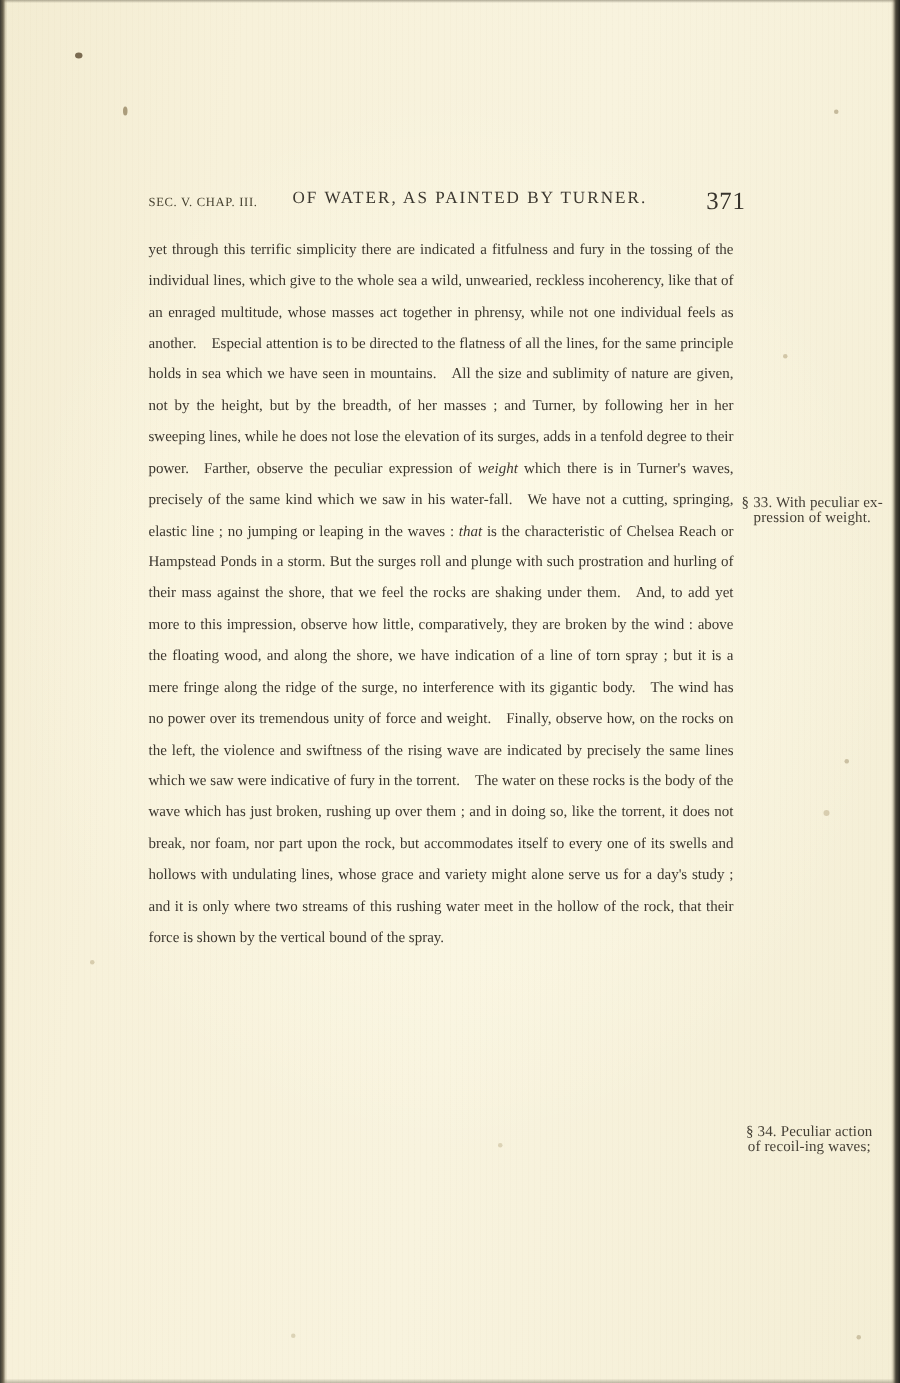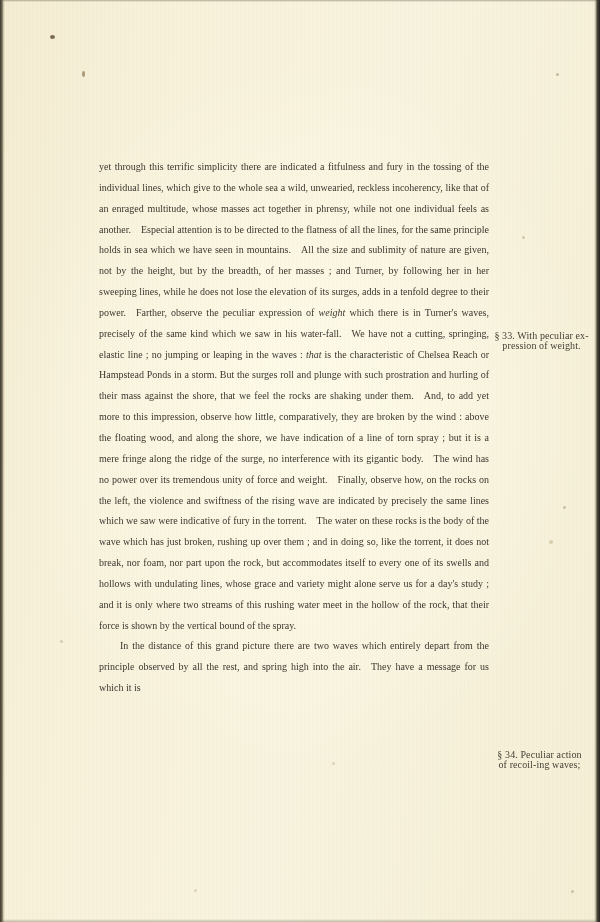--- a/index.html
+++ b/index.html
@@ -159,22 +159,26 @@
   <div class="speck" style="left:82px;  top:71px;  width:3px;  height:6px;  background:#7a663f; opacity:.60;"></div>
   <div class="speck" style="left:556px; top:73px;  width:3px;  height:3px;  background:#8a7750; opacity:.45;"></div>
   <div class="speck" style="left:522px; top:236px; width:3px;  height:3px;  background:#9a8659; opacity:.40;"></div>
   <div class="speck" style="left:563px; top:506px; width:3px;  height:3px;  background:#8d7a52; opacity:.40;"></div>
   <div class="speck" style="left:549px; top:540px; width:4px;  height:4px;  background:#a08c60; opacity:.35;"></div>
   <div class="speck" style="left:60px;  top:640px; width:3px;  height:3px;  background:#9b8758; opacity:.35;"></div>
   <div class="speck" style="left:332px; top:762px; width:3px;  height:3px;  background:#a59163; opacity:.32;"></div>
   <div class="speck" style="left:194px; top:889px; width:3px;  height:3px;  background:#9d8a5d; opacity:.30;"></div>
   <div class="speck" style="left:571px; top:890px; width:3px;  height:3px;  background:#8f7c51; opacity:.38;"></div>
 
+  <div class="running-head">
+    <div class="rh-left">Sec. V. Chap. III.</div>
+    <div class="rh-center">Of Water, as Painted by Turner.</div>
+    <div class="rh-page">371</div>
+  </div>
 
   <div class="text-column">
     <p class="para-body">yet through this terrific simplicity there are indicated a fitfulness and fury in the tossing of the individual lines, which give to the whole sea a wild, unwearied, reckless incoherency, like that of an enraged multitude, whose masses act together in phrensy, while not one individual feels as another. Especial attention is to be directed to the flatness of all the lines, for the same principle holds in sea which we have seen in mountains. All the size and sublimity of nature are given, not by the height, but by the breadth, of her masses ; and Turner, by following her in her sweeping lines, while he does not lose the elevation of its surges, adds in a tenfold degree to their power. Farther, observe the peculiar expression of <i>weight</i> which there is in Turner's waves, precisely of the same kind which we saw in his water-fall. We have not a cutting, springing, elastic line ; no jumping or leaping in the waves : <i>that</i> is the characteristic of Chelsea Reach or Hampstead Ponds in a storm. But the surges roll and plunge with such prostration and hurling of their mass against the shore, that we feel the rocks are shaking under them. And, to add yet more to this impression, observe how little, comparatively, they are broken by the wind : above the floating wood, and along the shore, we have indication of a line of torn spray ; but it is a mere fringe along the ridge of the surge, no interference with its gigantic body. The wind has no power over its tremendous unity of force and weight. Finally, observe how, on the rocks on the left, the violence and swiftness of the rising wave are indicated by precisely the same lines which we saw were indicative of fury in the torrent. The water on these rocks is the body of the wave which has just broken, rushing up over them ; and in doing so, like the torrent, it does not break, nor foam, nor part upon the rock, but accommodates itself to every one of its swells and hollows with undulating lines, whose grace and variety might alone serve us for a day's study ; and it is only where two streams of this rushing water meet in the hollow of the rock, that their force is shown by the vertical bound of the spray.</p>
-    <p class="para-body para-indent">In the distance of this grand picture there are two waves which entirely depart from the principle observed by all the rest, and spring high into the air. They have a message for us which it is</p>
   </div>
 
   <div class="margin-note note-1">§ 33. With peculiar ex-pression of weight.</div>
   <div class="margin-note note-2">§ 34. Peculiar action of recoil-ing waves;</div>
 
 </div>
 
 </body></html>

